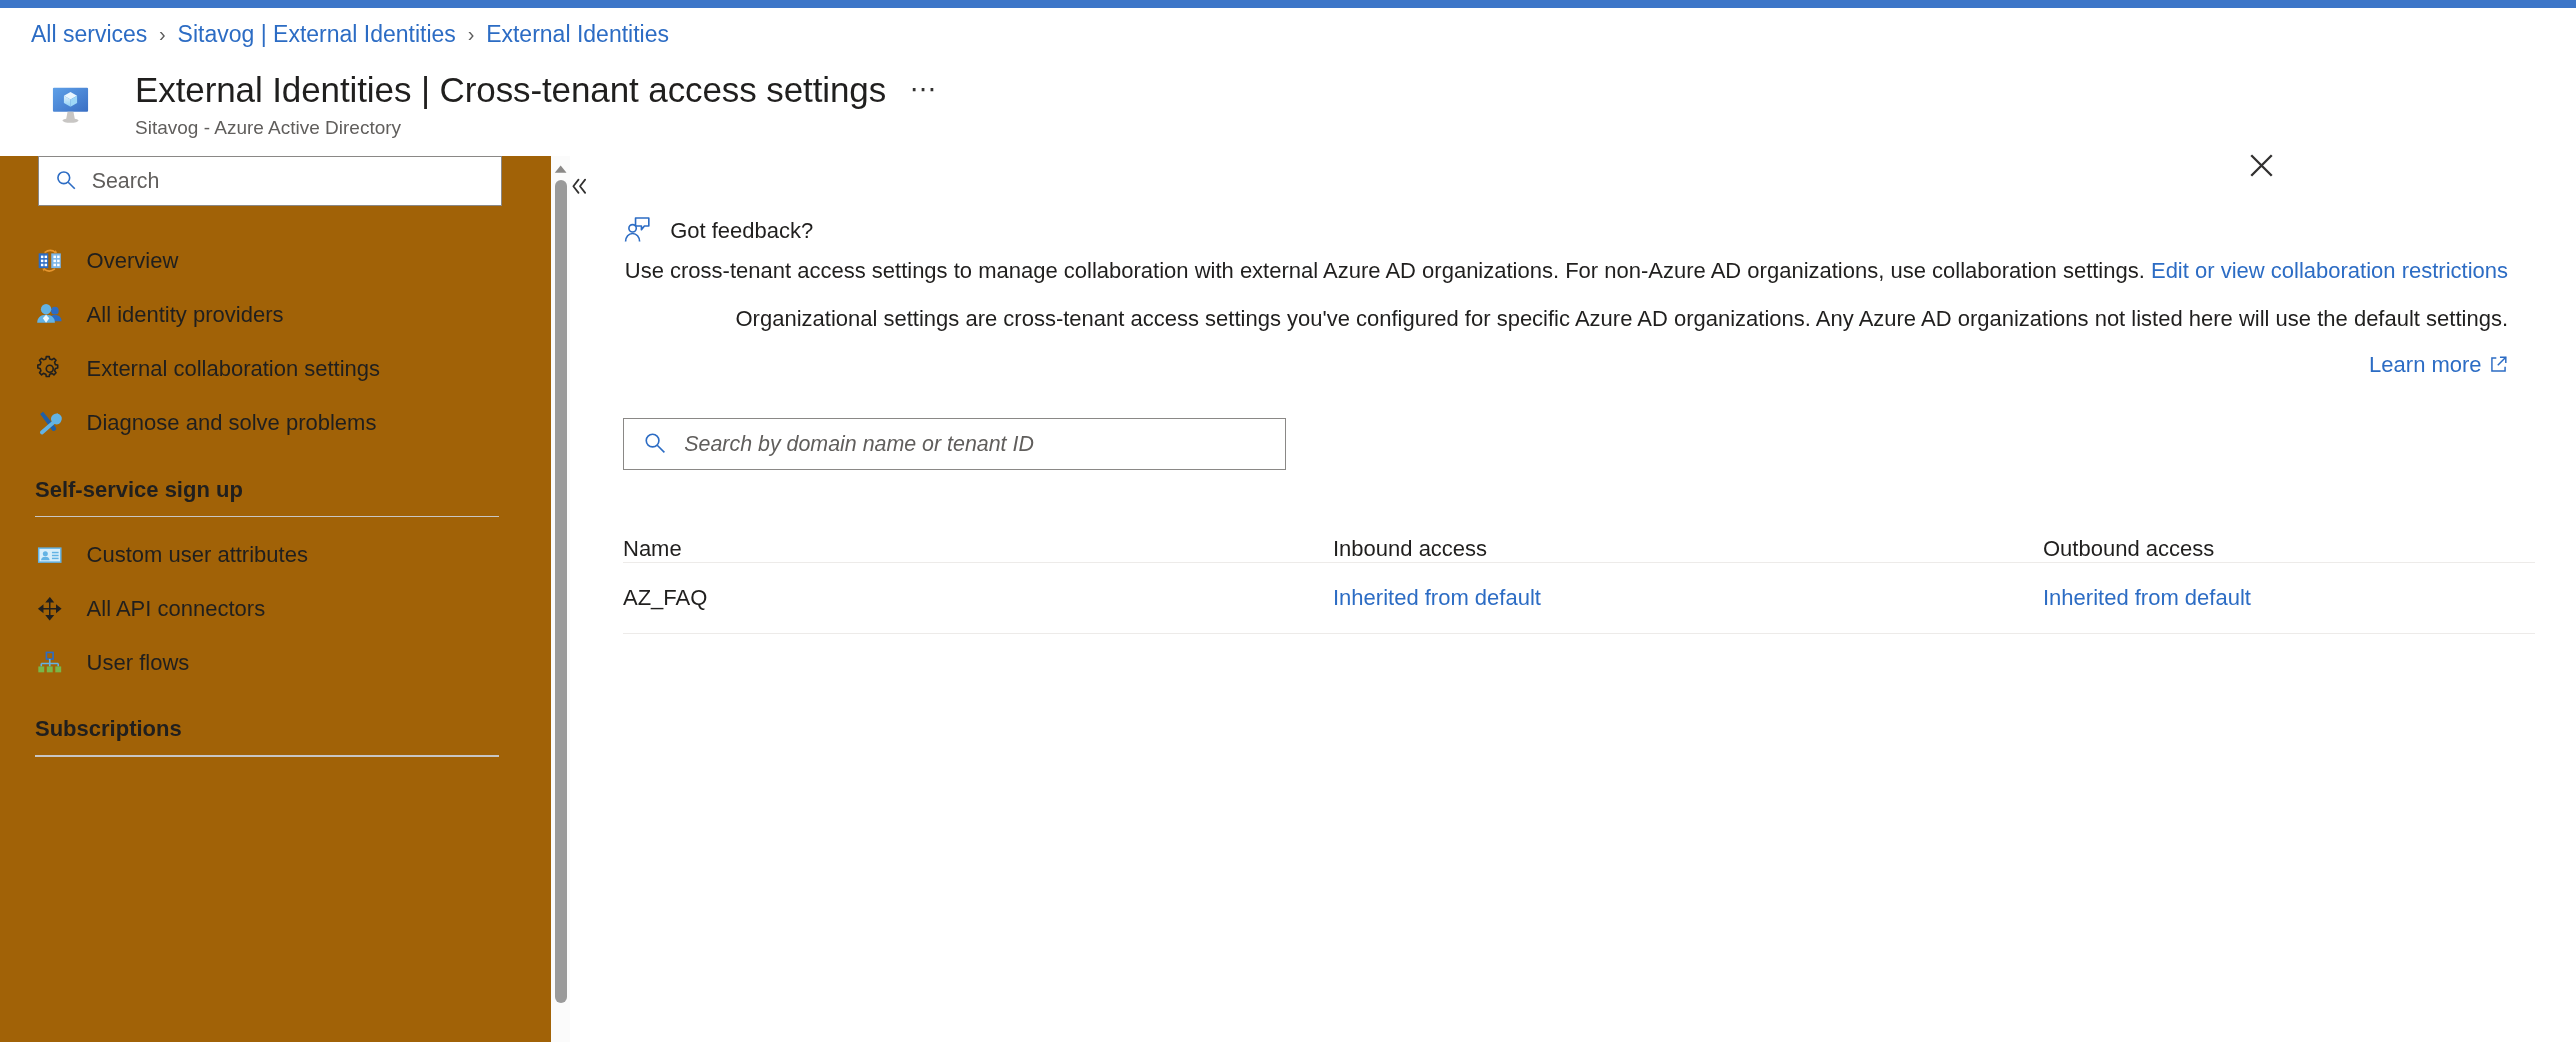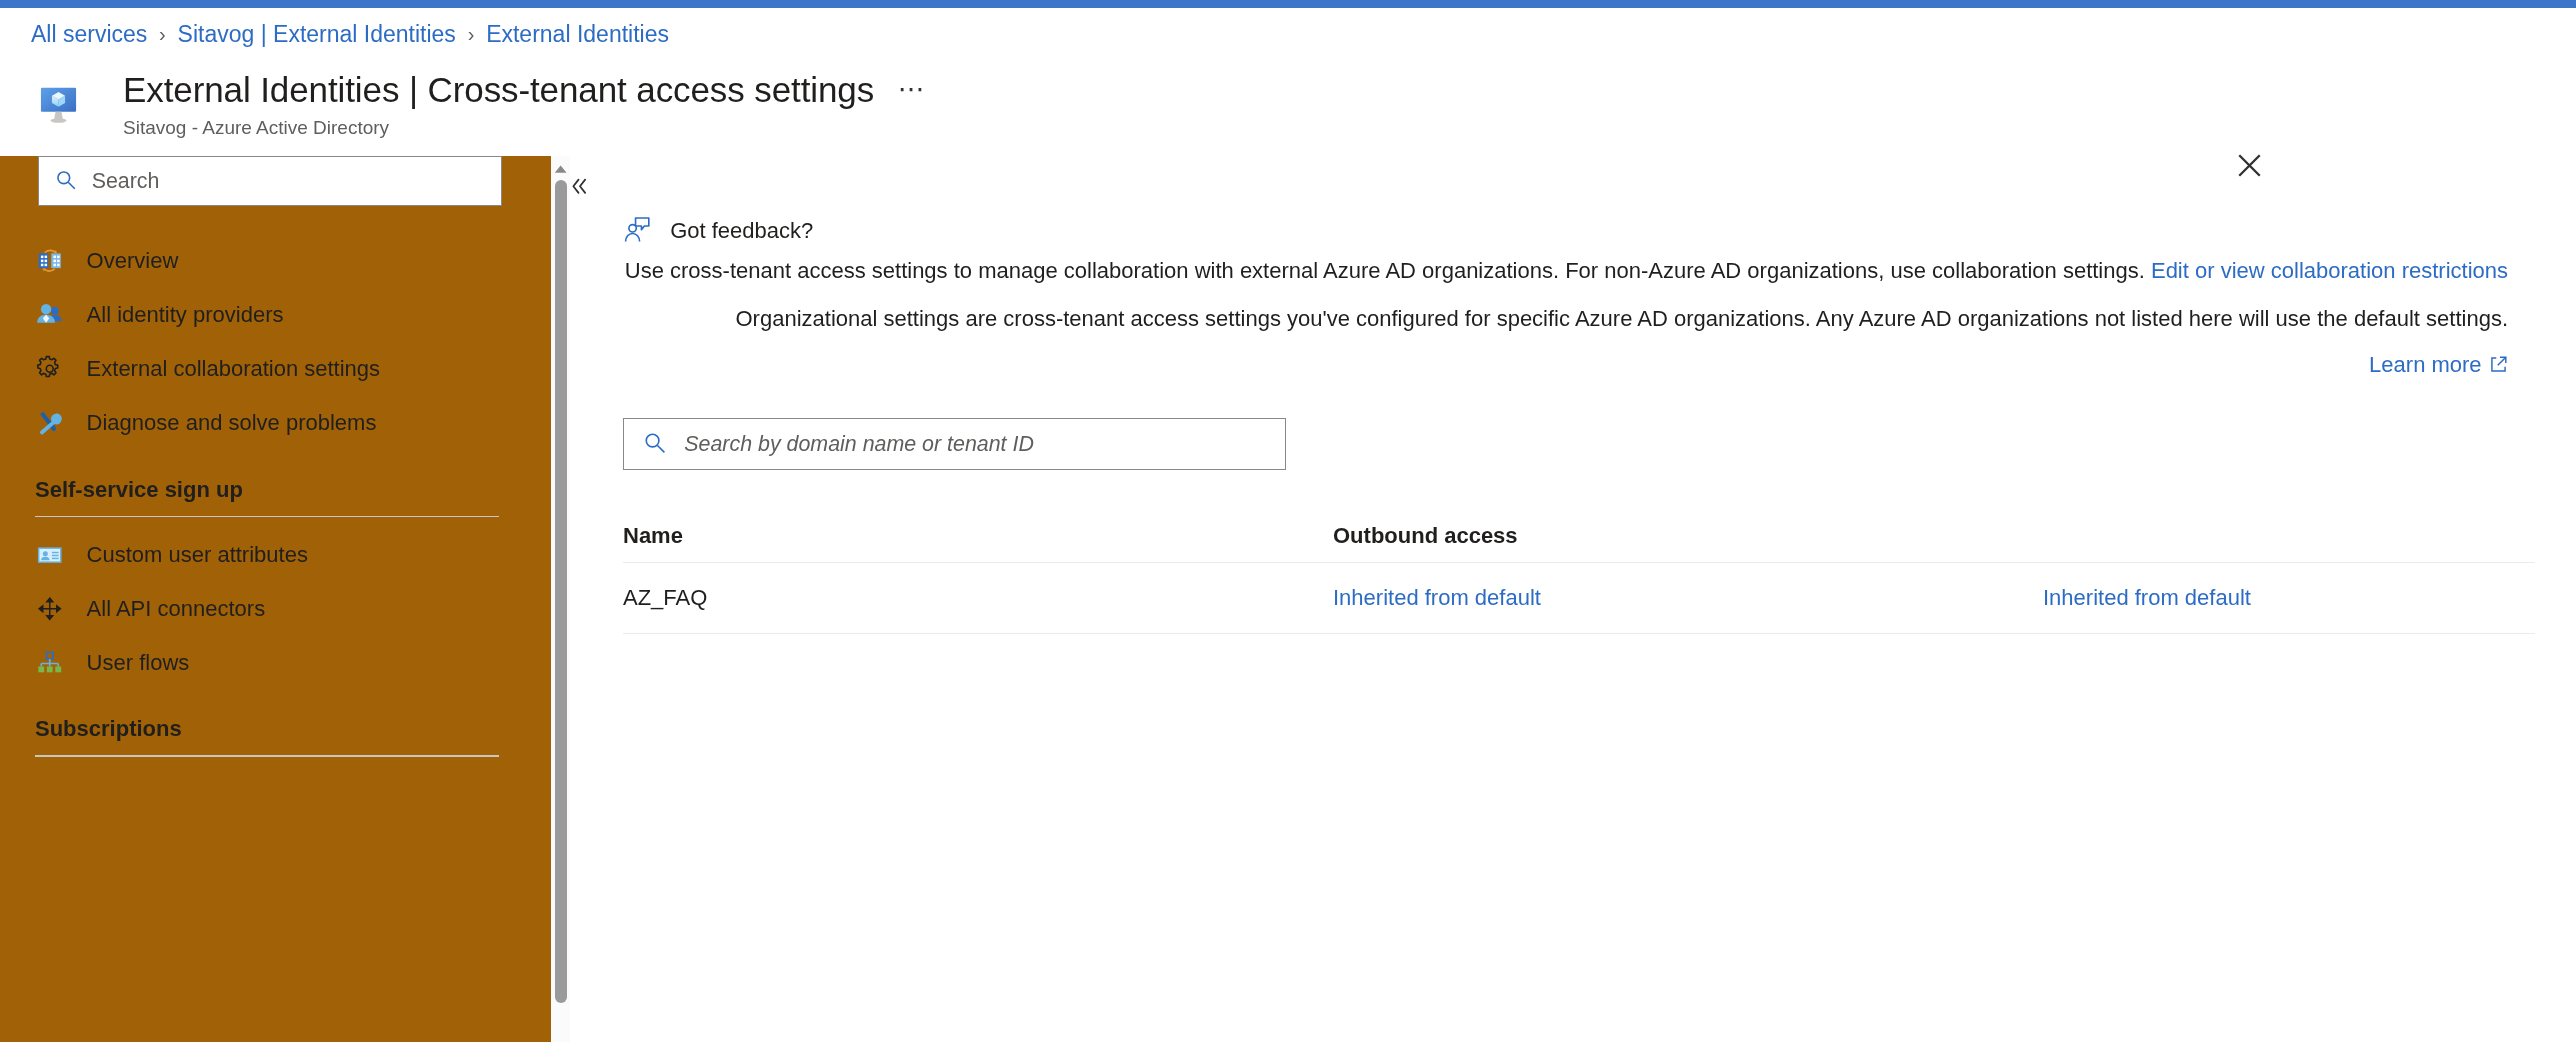--- a/index.html
+++ b/index.html
@@ -28,21 +28,21 @@
     height: 34px;
     font-size: 23px;
   }
   .crumb-link { color: #2c6cc4; cursor: pointer; white-space: nowrap; }
   .crumb-sep {
     color: #5c5c5c; margin: 0 11.8px;
     font-size: 20px; font-weight: 300;
   }
 
   
-  .header { position: absolute; top: 68px; left: 4px; width: 2292px; height: 81px; }
+  .header { position: absolute; top: 68px; left: 16px; width: 2292px; height: 81px; }
   .res-icon {
     position: absolute; left: 34px; top: 16px;
     width: 41px; height: 41px;
   }
   .title-row {
     position: absolute; left: 119px; top: 0px;
     display: flex; align-items: baseline;
   }
   .page-title {
     font-size: 35px; font-weight: 400; color: #201f1e;
@@ -159,24 +159,24 @@
   .domain-search .mag { margin-right: 17.7px; flex: none; }
   .domain-search-text { font-size: 21.4px; color: #605e5c; }
 
   .found-count {
     margin: 66px 0 0 41px;
     font-size: 22px; color: #201f1e;
   }
 
   .table { margin: 40px 0 0 41px; width: 1912px; }
   .thead {
-    display: flex; align-items: center;
+    display: flex; align-items: flex-end;
     height: 53px;
     border-bottom: 1.5px solid #edebe9;
-    font-size: 22px; font-weight: 700; color: #201f1e;
+    font-size: 22px; font-weight: 400; color: #201f1e;
   }
   .trow {
     display: flex; align-items: center;
     height: 71px;
     border-bottom: 1.5px solid #edebe9;
     font-size: 22px; color: #201f1e;
   }
   .c-name { width: 710px; flex: none; }
   .c-in   { width: 710px; flex: none; }
   .c-out  { width: 486px; flex: none; }
@@ -416,20 +416,21 @@
           </svg>
         </span>
         <span class="domain-search-text">Search by domain name or tenant ID</span>
       </div>
     </div>
 
 
     <div class="table">
       <div class="thead">
         <div class="c-name">Name</div>
+        <div class="c-in">Inbound access</div>
         <div class="c-out">Outbound access</div>
       </div>
       <div class="trow">
         <div class="c-name">AZ_FAQ</div>
         <div class="c-in">
           <span class="link">Inherited from default</span>
         </div>
         <div class="c-out">
           <span class="link">Inherited from default</span>
         </div>

